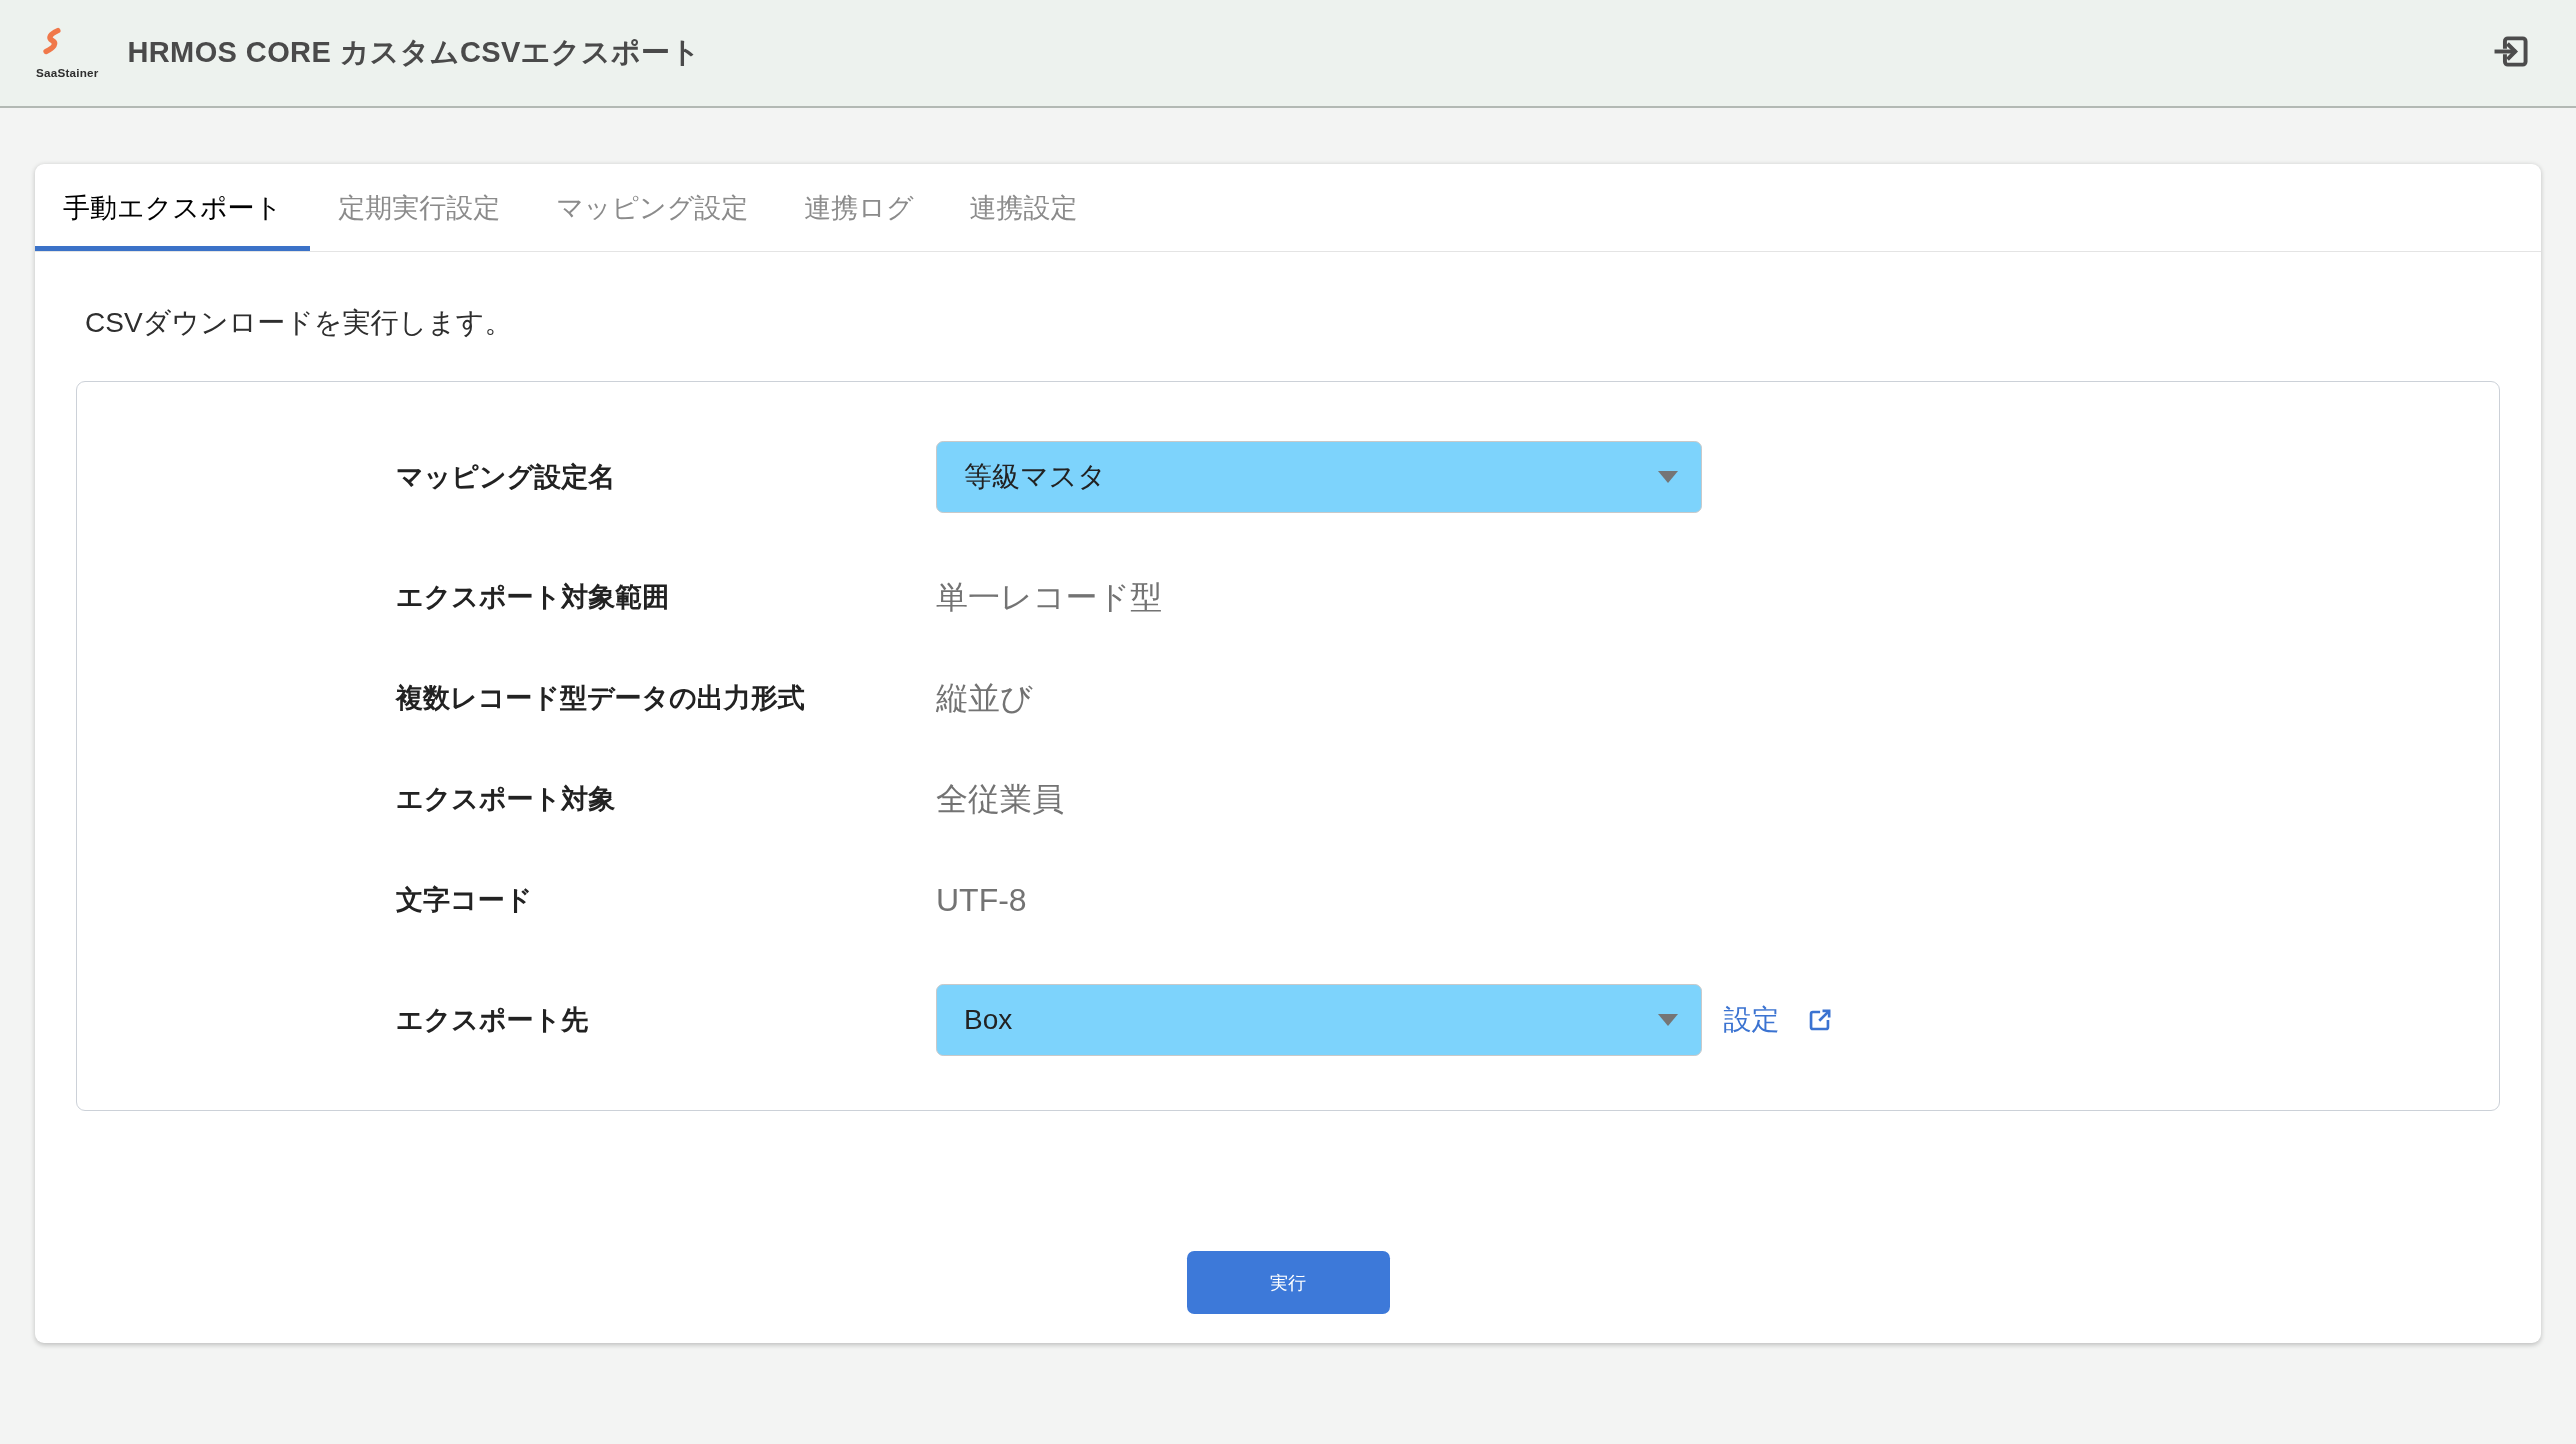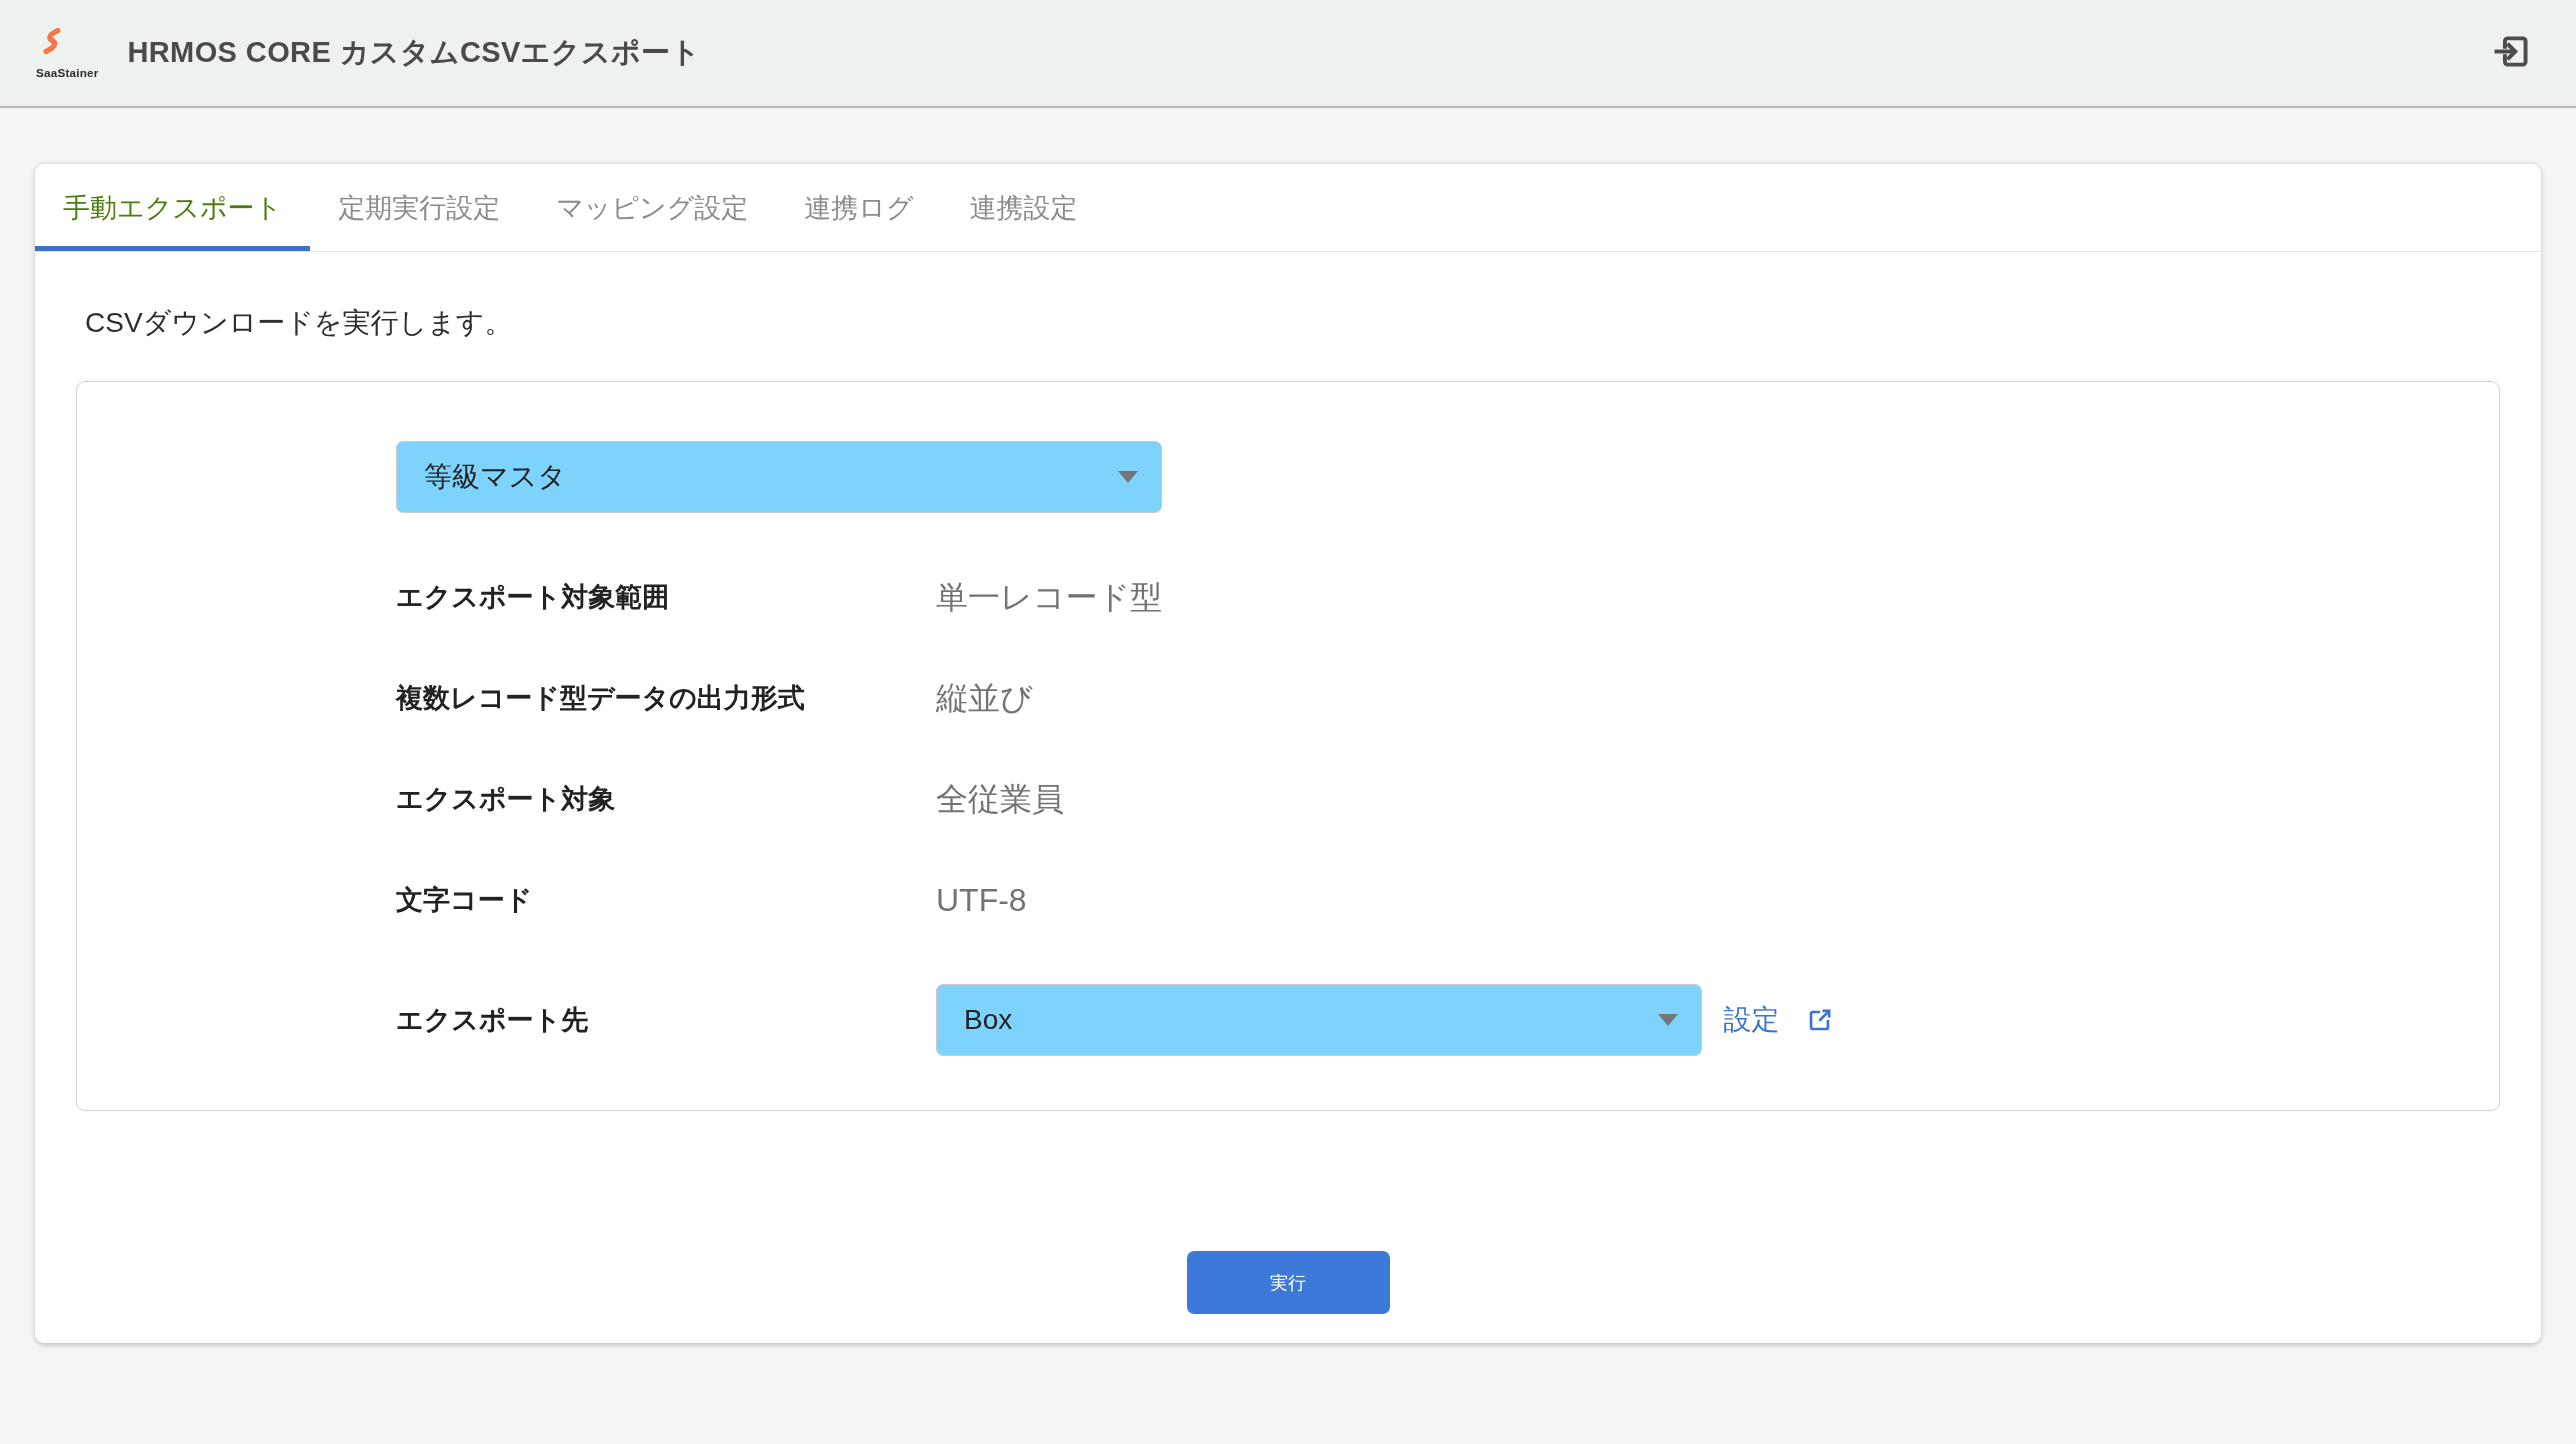--- a/index.html
+++ b/index.html
@@ -60,21 +60,21 @@
   }
   .tab {
     padding: 0 28px;
     display: flex; align-items: center;
     font-size: 27px;
     color: #8b8b8b;
     cursor: pointer;
     position: relative;
     white-space: nowrap;
   }
-  .tab.active { color: #4d7c0f; }
+  .tab.active { color: #000000; }
   .tab.active::after {
     content: "";
     position: absolute; left: 0; right: 0; bottom: 0;
     height: 5.4px; background: #3b72c8;
   }
 
   
   .card-body { padding: 0 41px; }
   .description {
     margin: 54px 0 0 9px;
@@ -178,20 +178,21 @@
     <div class="tab">連携ログ</div>
     <div class="tab">連携設定</div>
   </nav>
 
   <div class="card-body">
     <p class="description">CSVダウンロードを実行します。</p>
 
     <section class="form-panel">
 
       <div class="form-row">
+        <span class="field-label">マッピング設定名</span>
         <div class="select-box">
           <span>等級マスタ</span>
           <span class="caret-down"></span>
         </div>
       </div>
 
       <div class="form-row">
         <span class="field-label">エクスポート対象範囲</span>
         <span class="field-value">単一レコード型</span>
       </div>

